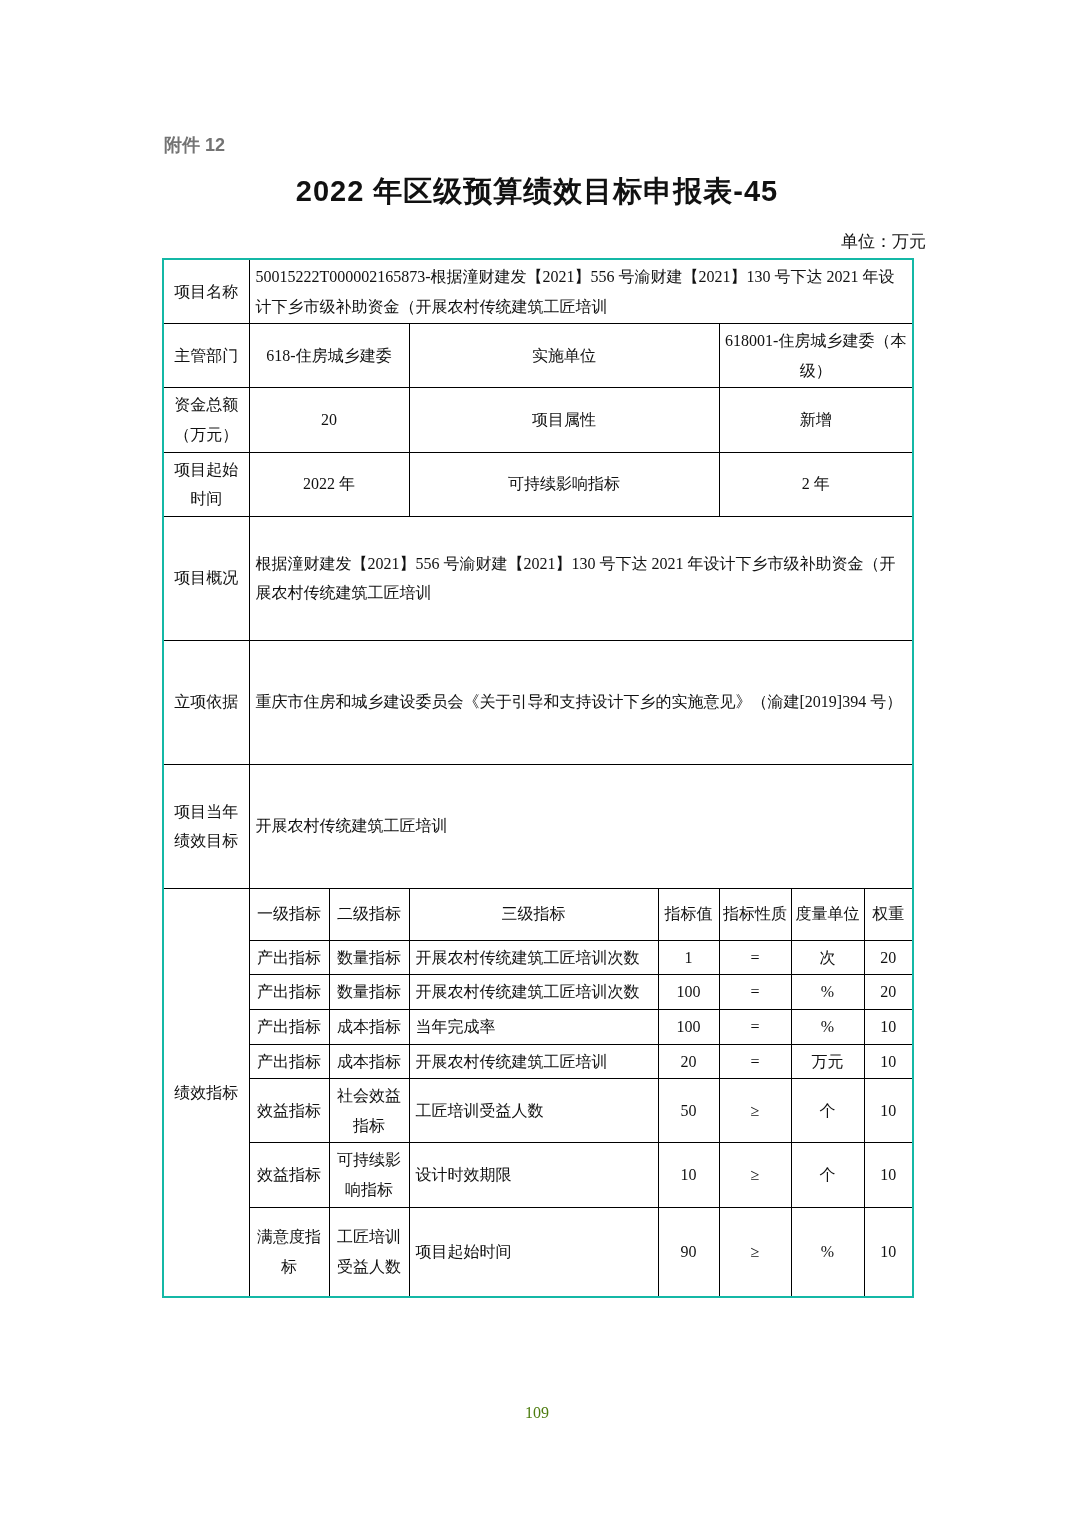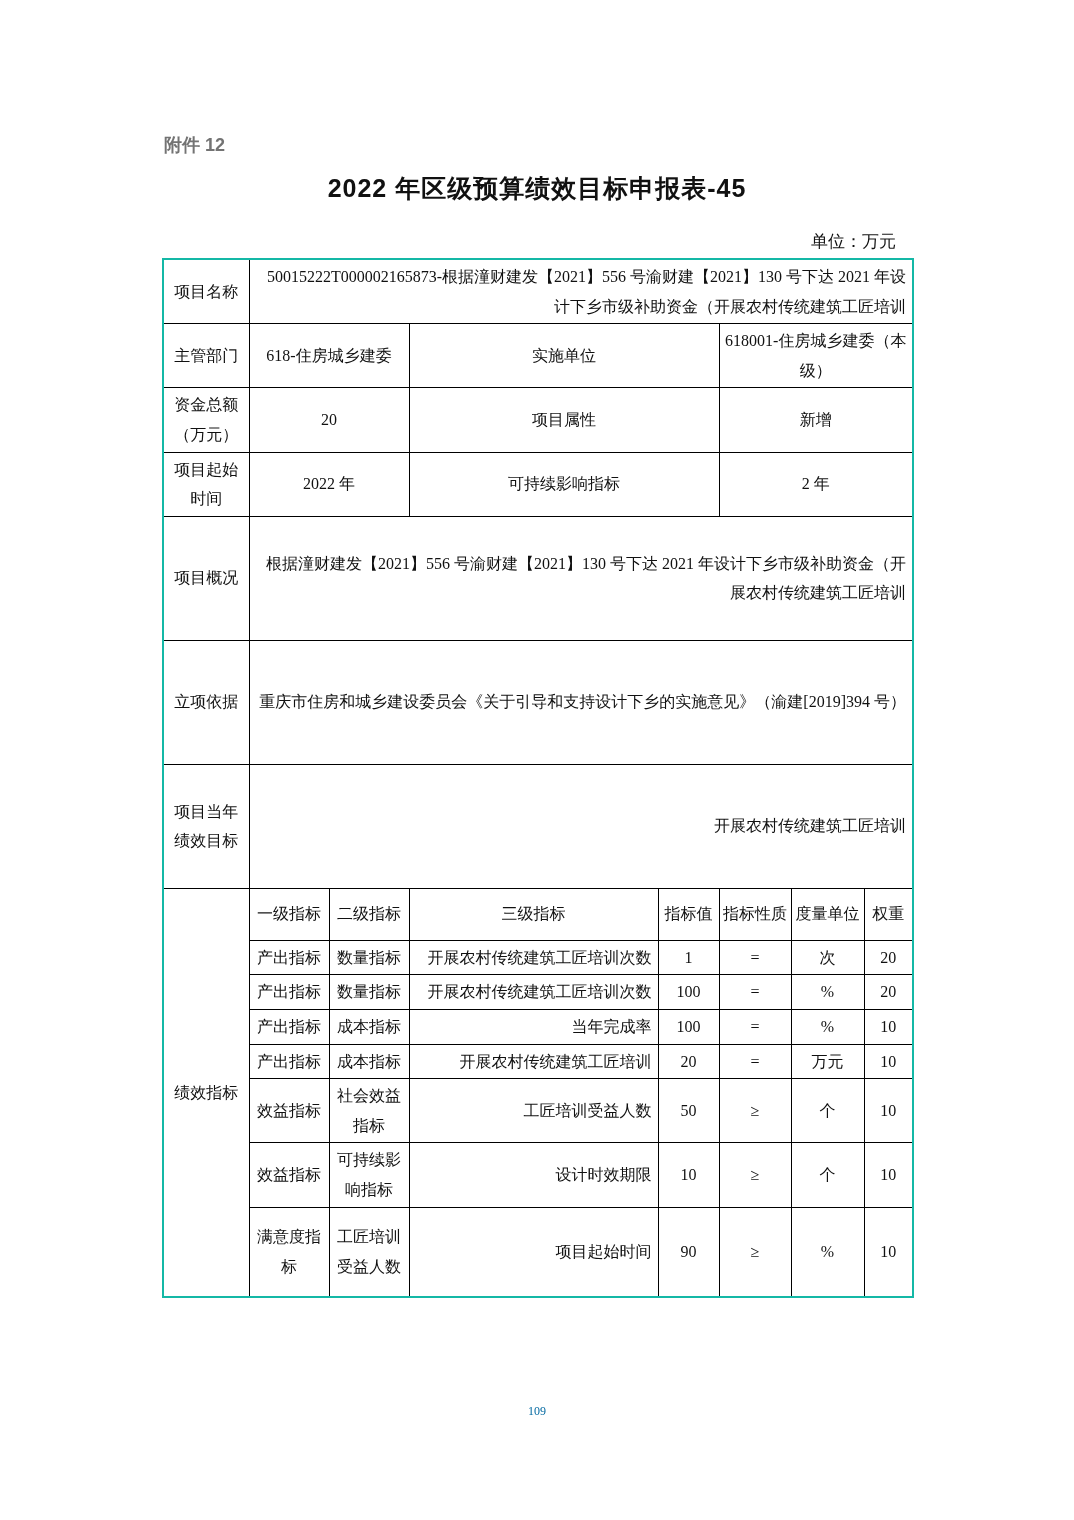--- a/index.html
+++ b/index.html
@@ -8,42 +8,42 @@
     font-family:"Liberation Serif","DejaVu Serif",serif;color:#111;
   }
   .attachment{
     position:absolute;left:164px;top:133px;
     font-family:"Liberation Sans","DejaVu Sans",sans-serif;
     font-weight:bold;font-size:18px;color:#737373;
   }
   .doc-title{
     position:absolute;left:0;top:172px;width:1074px;text-align:center;
     font-family:"Liberation Sans","DejaVu Sans",sans-serif;
-    font-weight:bold;font-size:25px;letter-spacing:1px;color:#111;
+    font-weight:bold;font-size:29px;letter-spacing:1px;color:#111;
   }
   .unit-note{
-    position:absolute;left:146px;top:230px;width:750px;text-align:right;
+    position:absolute;left:176px;top:230px;width:750px;text-align:right;
     font-size:17px;color:#111;
   }
   .main-table{
     position:absolute;left:162px;top:258px;width:750px;
     border-collapse:collapse;table-layout:fixed;
     border:2px solid #14b8a6;
   }
   .main-table td{
     border:1px solid #000;
     font-size:16px;line-height:1.85;
     text-align:center;vertical-align:middle;
     padding:2px 3px;color:#111;
     overflow:hidden;word-break:break-all;
   }
-  .main-table td.ltext{text-align:right;padding-left:6px;padding-right:6px;}
+  .main-table td.ltext{text-align:left;padding-left:6px;padding-right:6px;}
   .page-number{
     position:absolute;left:0;top:1404px;width:1074px;text-align:center;
-    font-size:12px;color:#0369a1;
+    font-size:16px;color:#4d7c0f;
   }
 </style>
 </head>
 <body>
 
 <div class="attachment">附件 12</div>
 <div class="doc-title">2022 年区级预算绩效目标申报表-45</div>
 <div class="unit-note">单位：万元</div>
 
 <table class="main-table">

